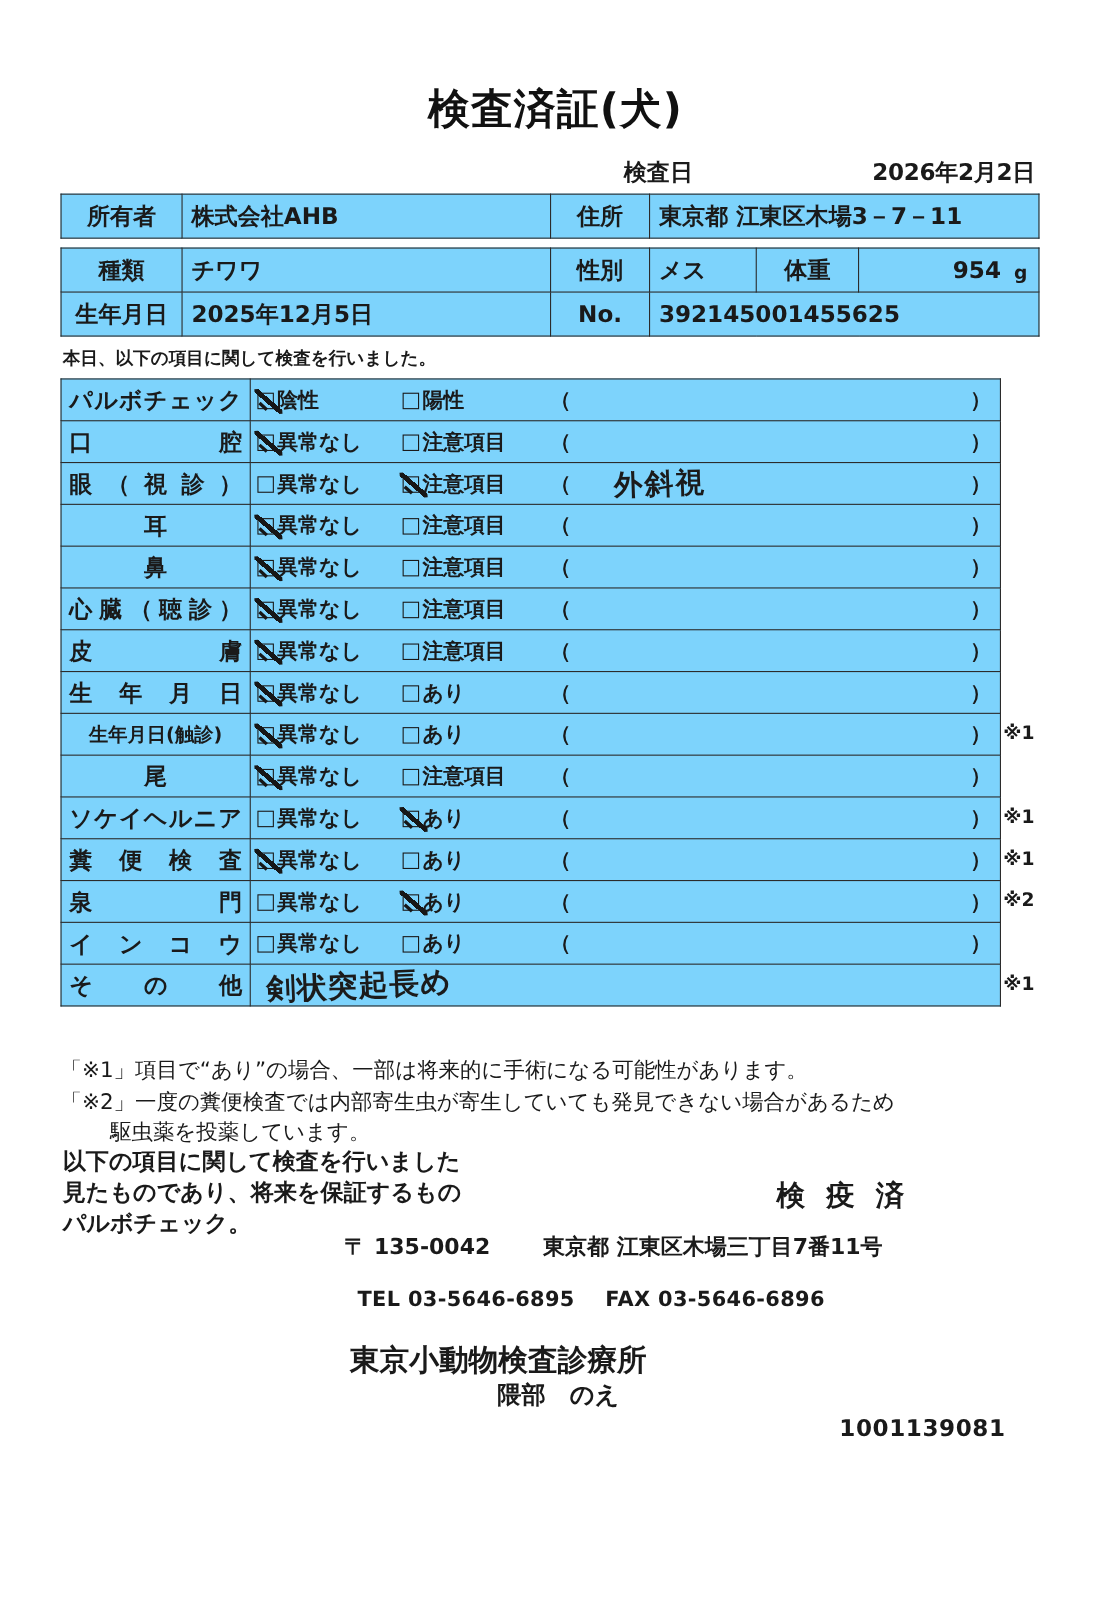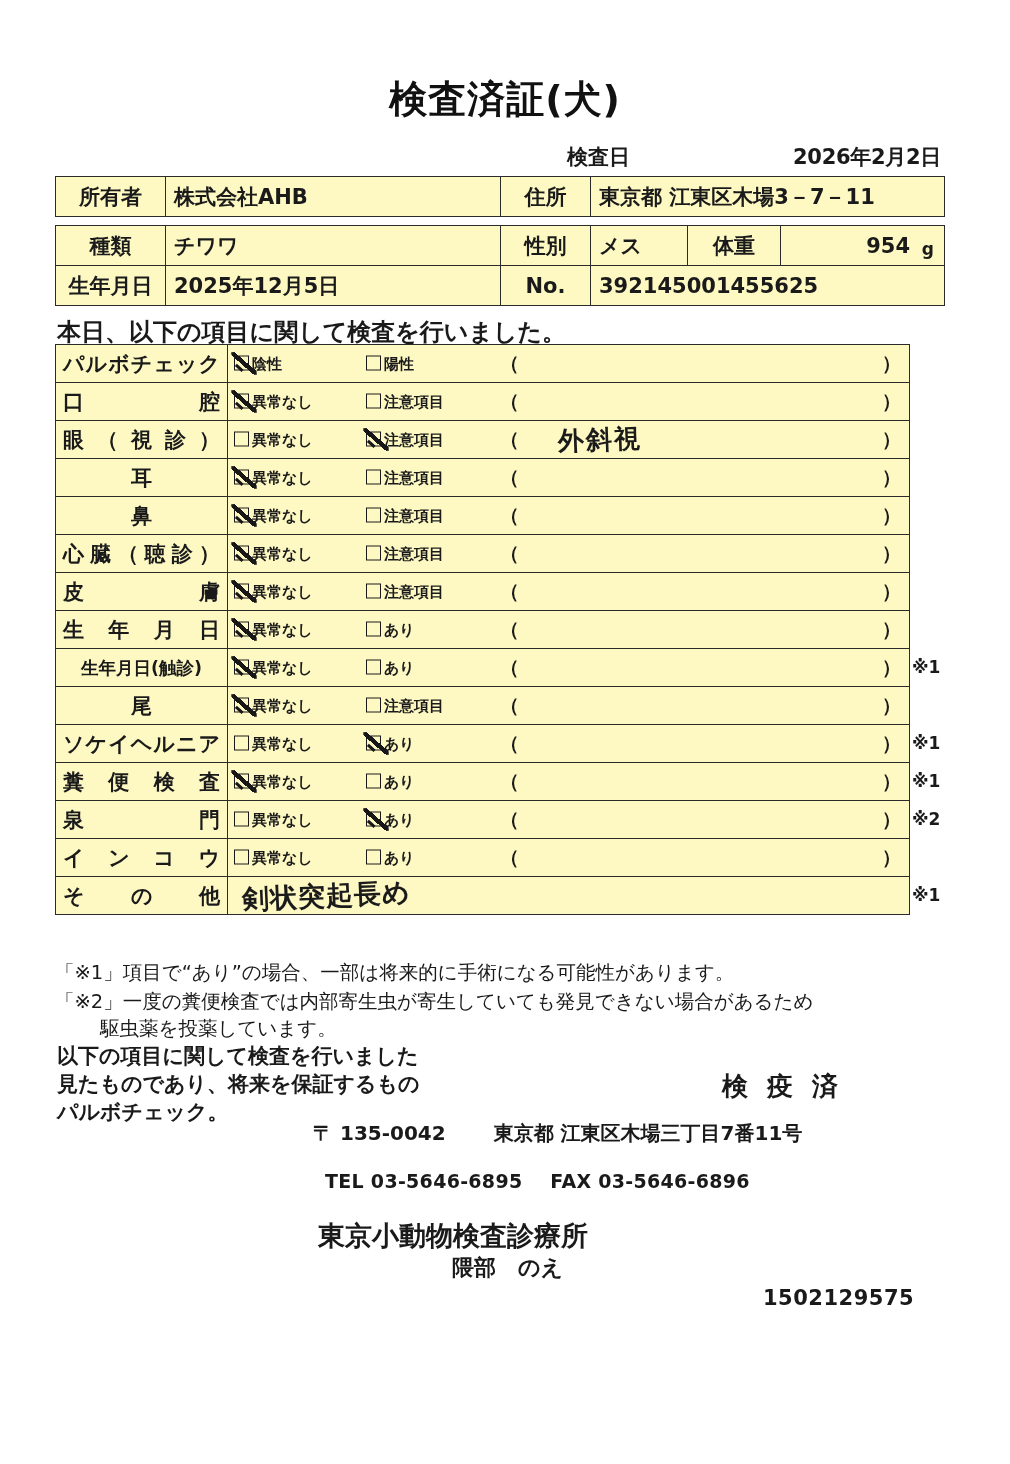--- a/index.html
+++ b/index.html
@@ -56,21 +56,21 @@
     font-size: 21px;
     font-weight: 700;
     letter-spacing: -0.3px;
   }
 
   
   .tbl {
     position: absolute;
     border-collapse: collapse;
     table-layout: fixed;
-    background: #fef9c3;
+    background: #7dd3fc;
   }
   .tbl td {
     border: 1.6px solid #2b2b2b;
     font-size: 21px;
     font-weight: 700;
     padding: 0 8px;
     height: 40px;
     vertical-align: middle;
     box-sizing: border-box;
     white-space: nowrap;
@@ -98,21 +98,21 @@
     bottom: 6px;
     font-size: 17px;
     font-weight: 700;
   }
 
   
   .statement {
     position: absolute;
     left: 57px;
     top: 316px;
-    font-size: 24px;
+    font-size: 16px;
     font-weight: 700;
   }
 
   
   #items-table {
     left: 55px;
     top: 344px;
     width: 855px;
   }
   #items-table td {
@@ -138,21 +138,21 @@
     text-align-last: center;
   }
   .item-opts {
     position: relative;
     padding: 0 !important;
   }
   .opt {
     position: absolute;
     top: 50%;
     transform: translateY(-50%);
-    font-size: 15px;
+    font-size: 19px;
     font-weight: 700;
     white-space: nowrap;
   }
   .opt1 { left: 6px; }
   .opt2 { left: 138px; }
   .paren-open {
     position: absolute;
     left: 272px;
     top: 50%;
     transform: translateY(-50%);
@@ -261,21 +261,20 @@
     line-height: 28px;
   }
 
   .quarantine {
     position: absolute;
     left: 706px;
     top: 1069px;
     font-size: 26px;
     font-weight: 700;
     letter-spacing: 5px;
-    margin-left: 16px;
   }
 
   
   .clinic-addr {
     position: absolute;
     left: 313px;
     top: 1120px;
     font-size: 20px;
     font-weight: 700;
     white-space: nowrap;
@@ -526,15 +525,15 @@
   </div>
 
   <div class="clinic-tel">
     <span>TEL 03-5646-6895</span>
     <span style="display:inline-block;width:14px"></span>
     <span>FAX 03-5646-6896</span>
   </div>
 
   <div class="clinic-name">東京小動物検査診療所</div>
   <div class="clinic-person">隈部　のえ</div>
-  <div class="ref-number">1502129575</div>
+  <div class="ref-number">1001139081</div>
 
 </div>
 
 </body></html>

